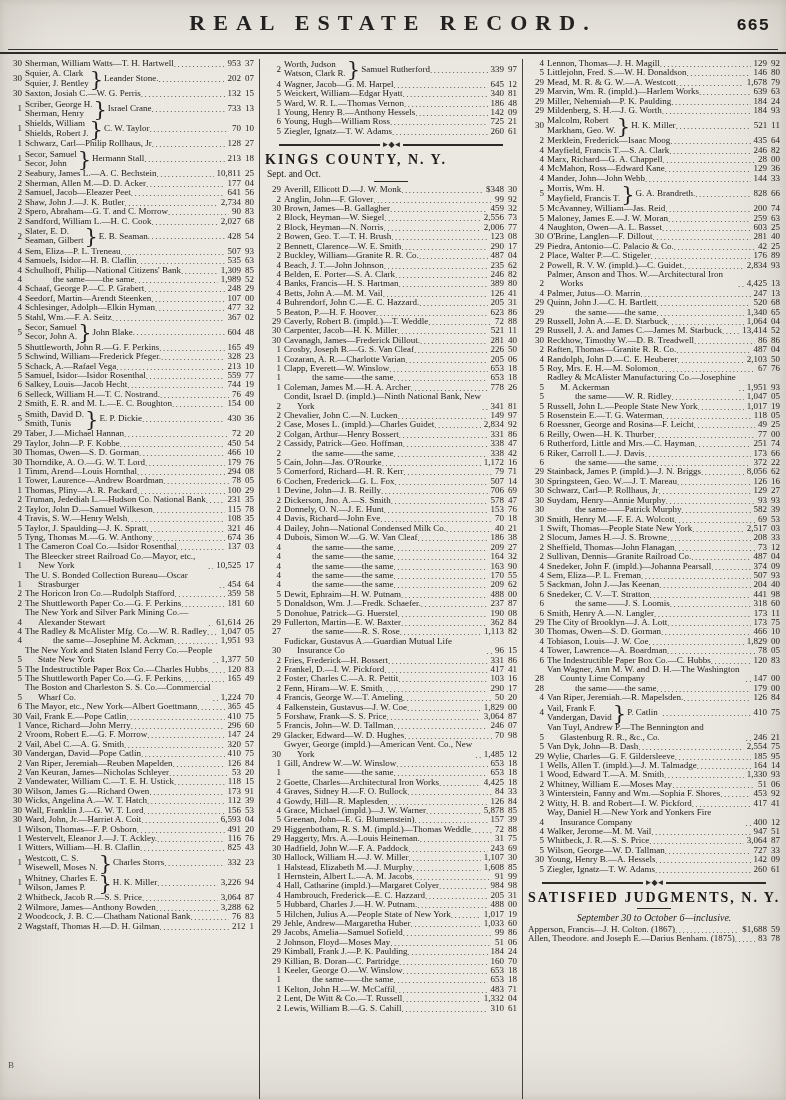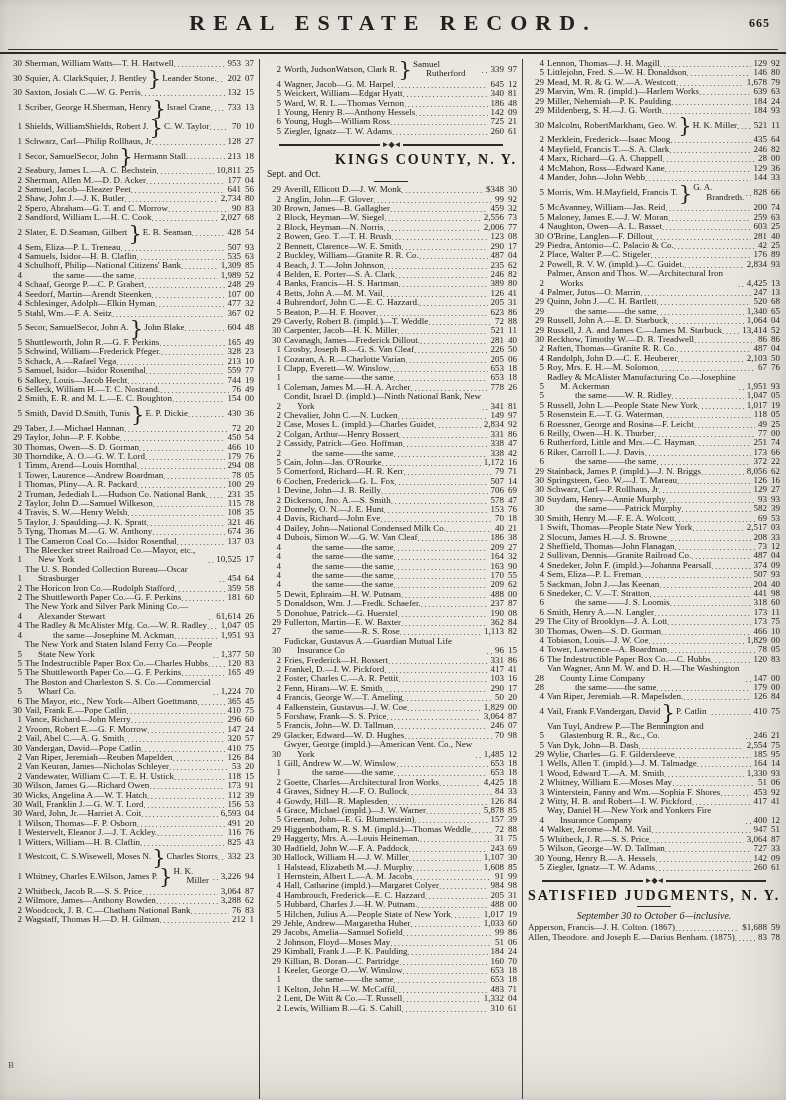--- a/index.html
+++ b/index.html
@@ -2,49 +2,49 @@
 <html><head>
 <meta charset="utf-8">
 <style>
   html,body{margin:0;padding:0;}
   body{width:786px;height:1100px;overflow:hidden;background:#dcdad5;font-family:"Liberation Serif",serif;}
   .page{position:relative;width:786px;height:1100px;background:#ebe8e2;color:#1d1c1a;
         box-shadow:inset 0 0 70px rgba(115,105,88,.28), inset 0 0 8px rgba(115,105,88,.18);}
   
   .masthead{position:relative;height:36px;padding-top:10px;}
   .title{display:block;text-align:center;font-size:22px;font-weight:bold;letter-spacing:8px;color:#232220;}
-  .pagenum{position:absolute;right:16px;top:16px;font-size:12px;font-weight:bold;letter-spacing:1px;}
+  .pagenum{position:absolute;right:16px;top:16px;font-size:17px;font-weight:bold;letter-spacing:1px;font-family:Liberation Mono, monospace;}
   .rule-a{margin:3px 8px 0 8px;border-top:1px solid #34322e;}
   .rule-b{margin:2px 0 0 0;border-top:2px solid #2c2a27;}
   
   .columns{display:flex;align-items:stretch;padding:5px 6px 0 6px;height:1040px;}
   .col{width:248px;overflow:hidden;}
   .col2,.col3{width:252px;}
   .vrule{flex:none;width:1px;background:#43413c;margin:0 5px;}
   
   .row{display:flex;align-items:flex-end;font-size:9px;line-height:9.4px;}
   .day{flex:none;width:16px;text-align:right;padding-right:3px;}
   .txt{flex:0 1 auto;padding-left:13px;text-indent:-13px;}
   .txt.ind{margin-left:28px;}
   .row.flush .txt{padding-left:10px;text-indent:-10px;}
   .dots{flex:1 1 6px;overflow:hidden;position:relative;height:9px;min-width:5px;}
   .dots::after{content:"......................................................................................";
                position:absolute;left:0;bottom:-1px;white-space:nowrap;letter-spacing:1.5px;font-size:9px;}
   .amt{flex:none;padding-left:3px;white-space:nowrap;text-align:right;}
   .amt .cents{margin-left:4px;}
   
   .brace-row{align-items:center;margin:1px 0;}
-  .names{display:flex;flex:0 0 auto;}
+  .names{display:flex;flex-direction:column;flex:0 0 auto;}
   .brace{flex:none;font-size:21px;line-height:18px;margin:0 1px 0 1px;font-family:"DejaVu Serif",serif;}
   .brace-row .dots{align-self:center;height:9px;}
   
   .divider{display:flex;align-items:center;margin:5px 14px 3px 14px;}
   .dline{flex:1;border-top:2px solid #2c2a27;}
   .orn{flex:none;font-size:8px;line-height:8px;padding:0 2px;letter-spacing:-1px;color:#2c2a27;}
-  h2.sec{margin:1px 0 1px 0;text-align:right;font-size:14px;font-weight:bold;letter-spacing:2px;white-space:nowrap;}
+  h2.sec{margin:1px 0 1px 0;text-align:left;font-size:14px;font-weight:bold;letter-spacing:2px;white-space:nowrap;}
   .subhead{font-size:9.5px;line-height:10px;padding-left:2px;}
   .sec-underline{width:34px;border-top:1px solid #2c2a27;margin:2px auto 3px auto;}
   .italic-line{text-align:center;font-style:italic;font-size:10px;line-height:11px;margin:2px 0 2px 0;}
   .printers-mark{position:absolute;left:8px;bottom:30px;font-size:9px;color:#55524c;}
 </style>
 </head>
 <body>
 
 <div class="page">
   <header class="masthead">

